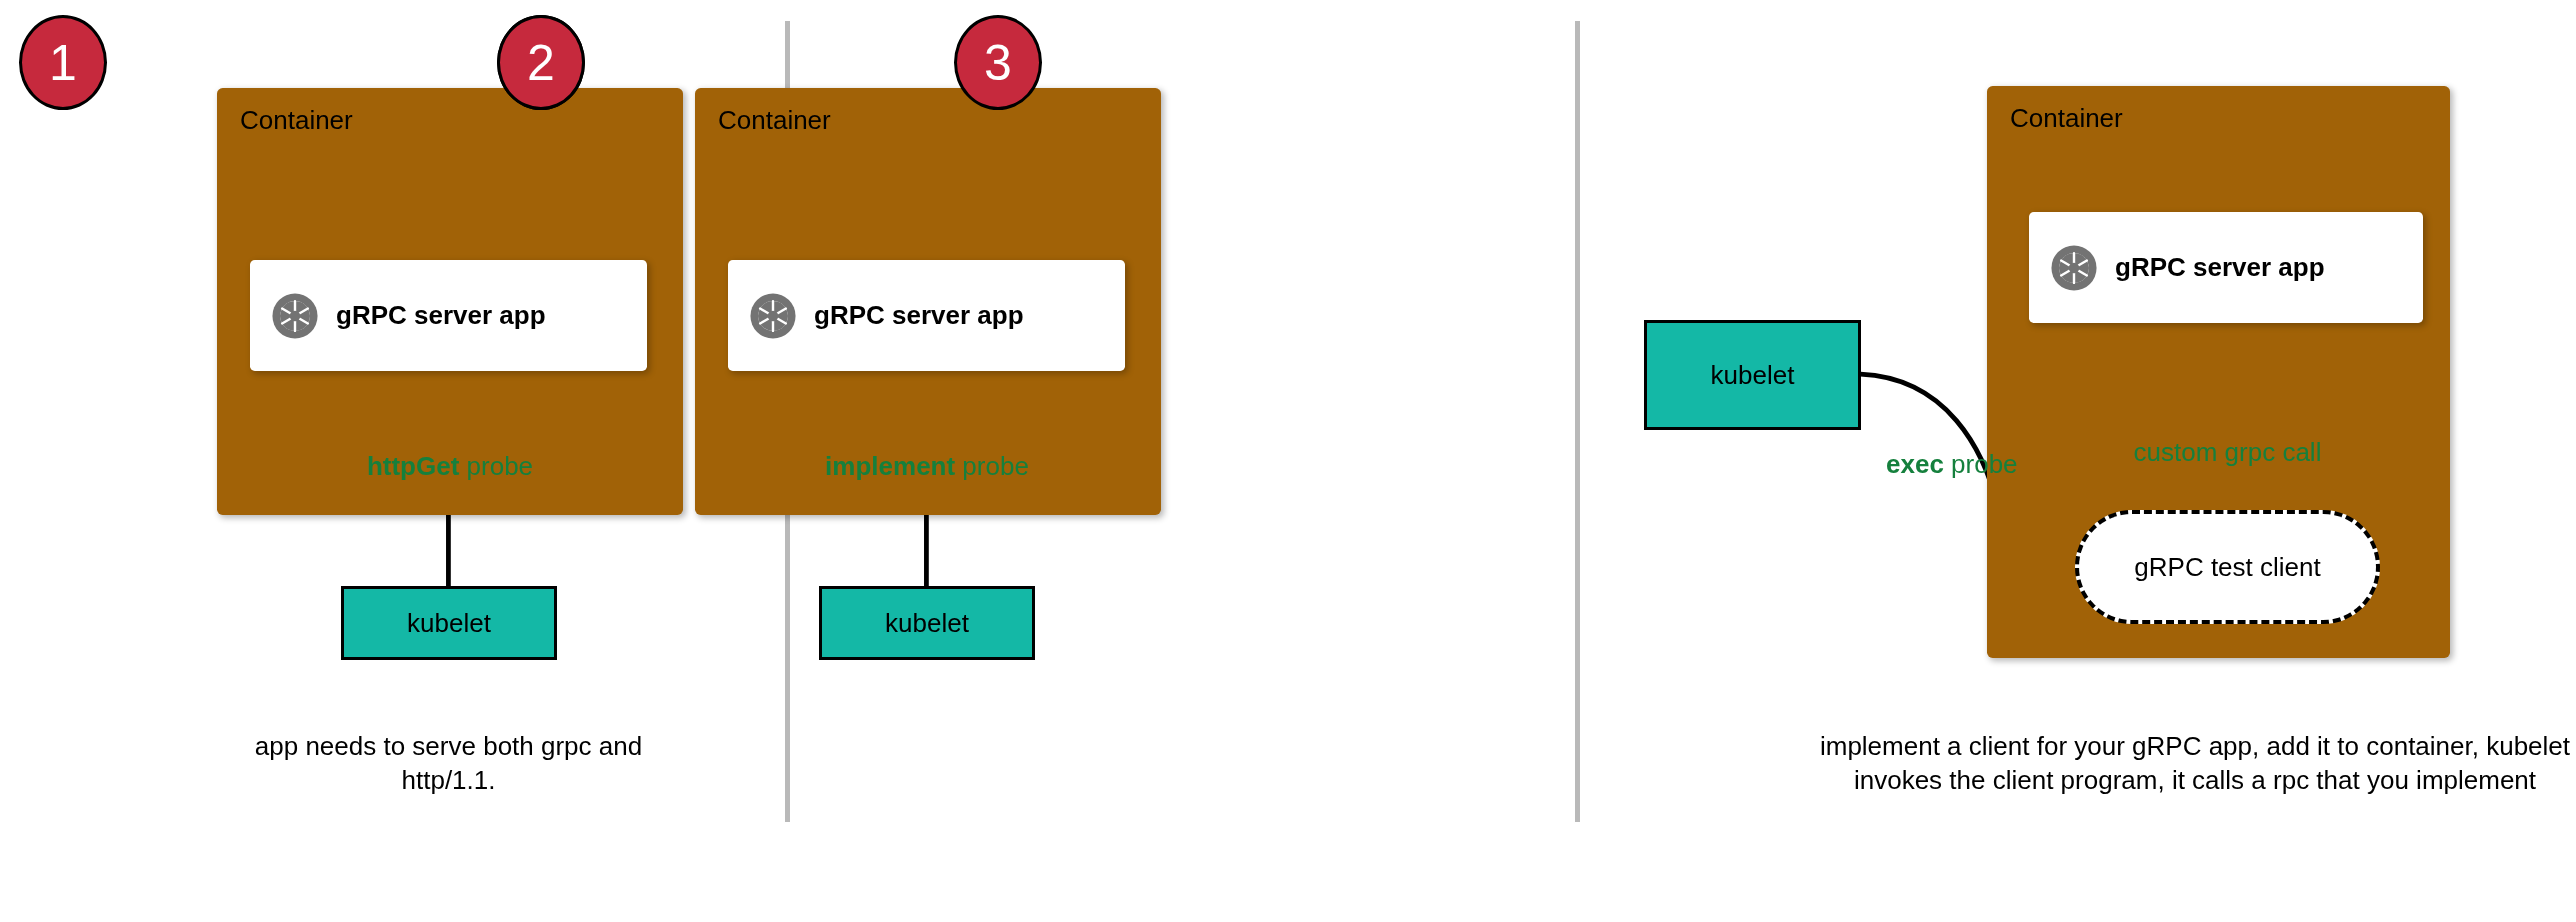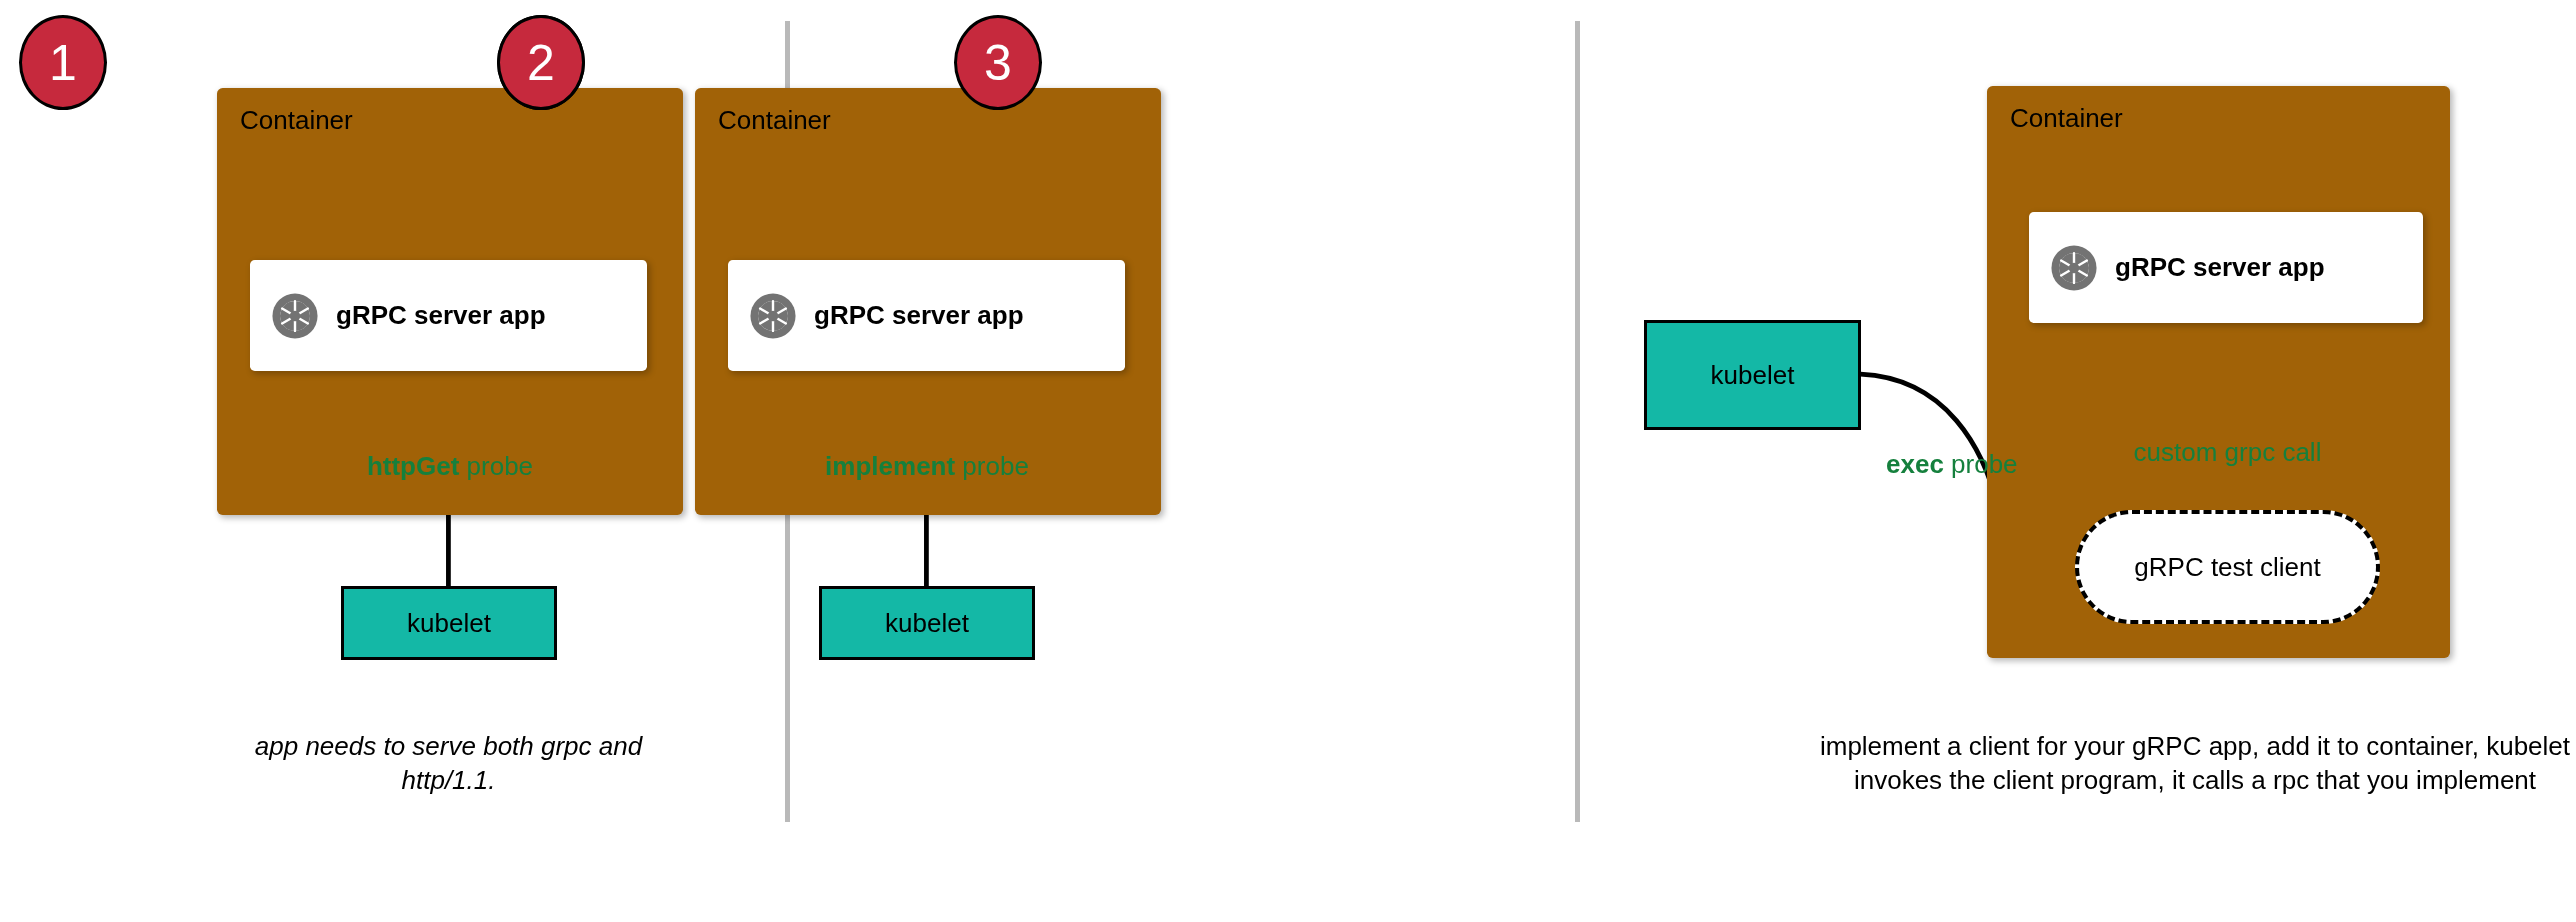--- a/index.html
+++ b/index.html
@@ -202,21 +202,21 @@
   </div>
 
   <div class="edge-label" style="left:239px; top:453px; width:422px; text-align:center;">
     <b>httpGet</b><span> probe</span>
   </div>
 
   <div class="plain-box" style="left:341px; top:586px; width:216px; height:74px;">
     <span>kubelet</span>
   </div>
 
-  <div class="caption" style="left:234px; top:729px; width:429px;font-style:italic;">app needs to serve both grpc and http/1.1.</div>
+  <div class="caption" style="left:234px; top:729px; width:429px;">app needs to serve both grpc and http/1.1.</div>
 
   <div class="step-badge" style="left:497px; top:15.3px; left:497px;"></div>
 
   <div class="step-badge" style="left:497px; top:15.3px;">
     <span>2</span>
   </div>
 
   <div class="container-card" style="left:695px; top:88px; width:466px; height:427px;">
     <div class="container-label">Container</div>
   </div>

